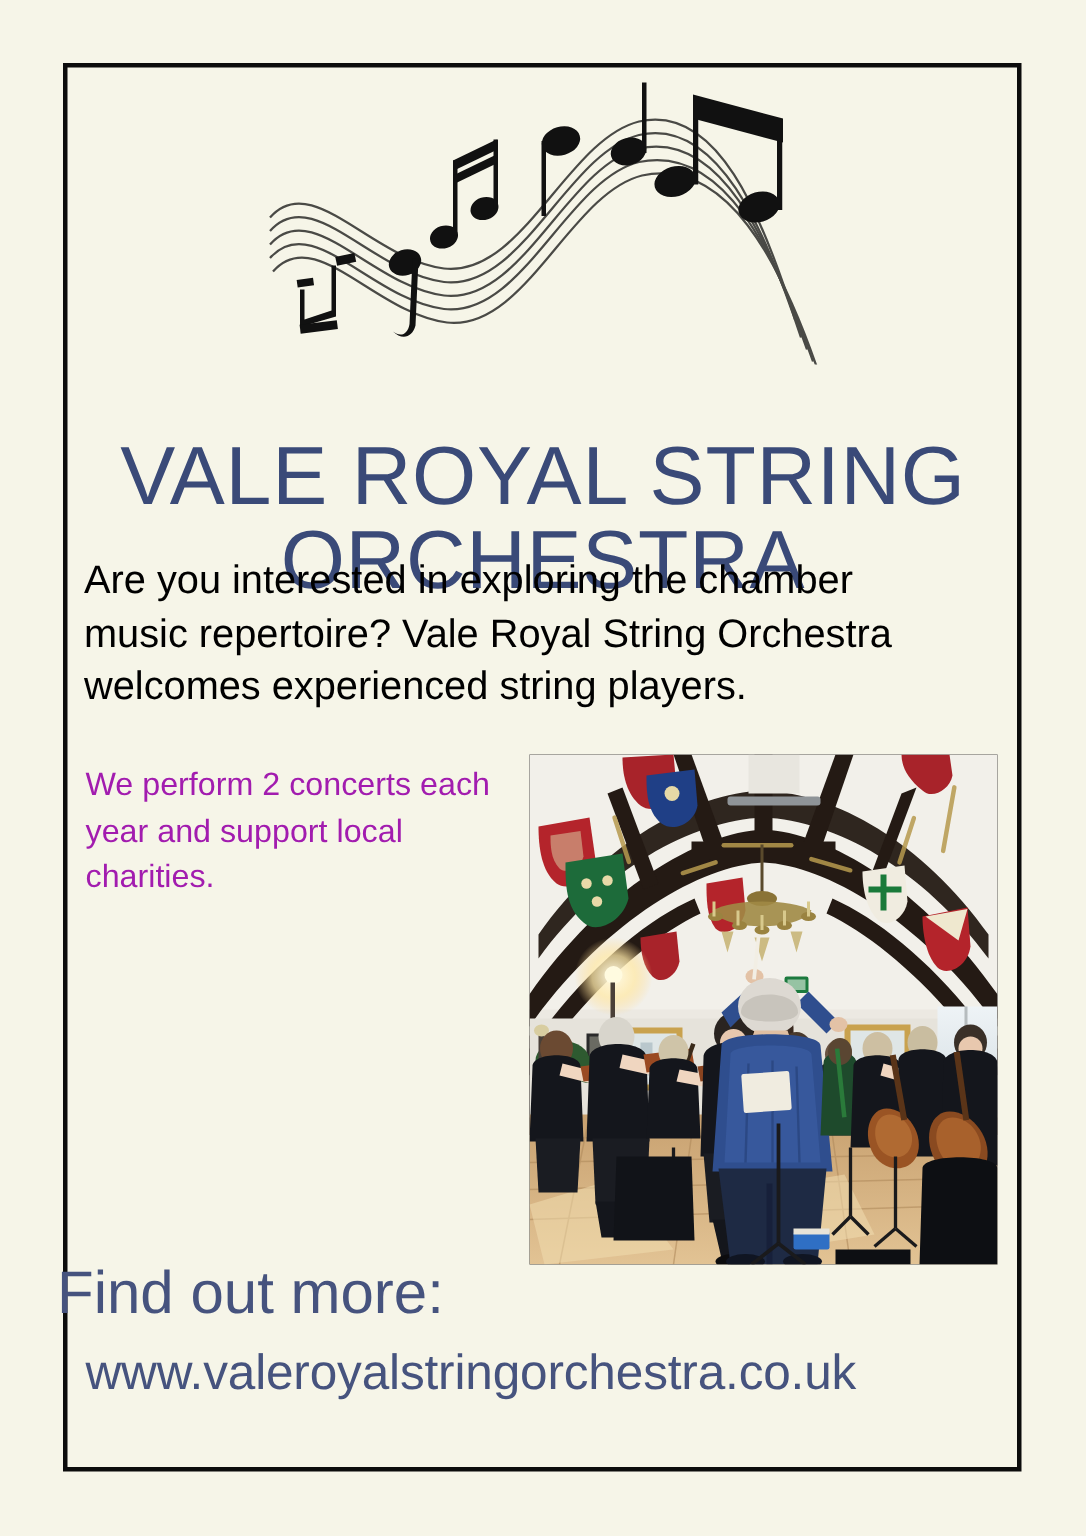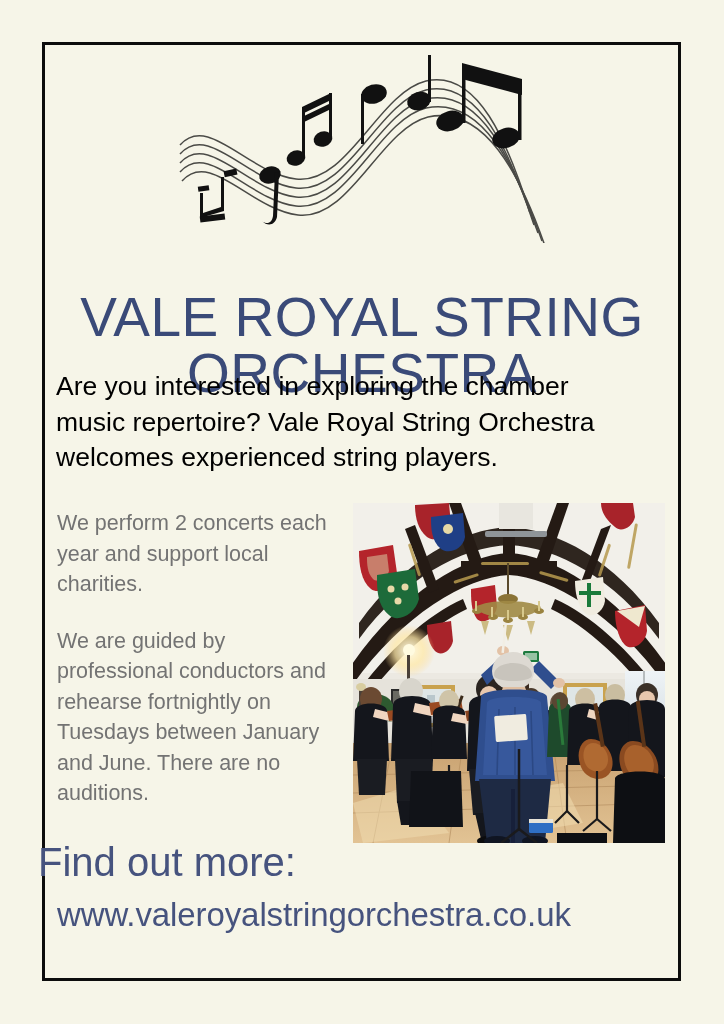--- a/index.html
+++ b/index.html
@@ -72,21 +72,21 @@
     line-height: 1.34;
     font-weight: 400;
   }
 
   
   .body-col {
     position: absolute;
     left: 57px;
     top: 508px;
     width: 282px;
-    color: #737373;
+    color: #a21caf;
     font-size: 21.5px;
     line-height: 1.42;
     font-weight: 400;
   }
   .body-col p { margin: 0 0 26px 0; }
   .body-col p:last-child { margin-bottom: 0; }
 
   
   .photo {
     position: absolute;
@@ -190,21 +190,20 @@
 
   <h1 class="title">
     <span>VALE ROYAL STRING</span>
     <span class="line2">ORCHESTRA</span>
   </h1>
 
   <div class="lead">Are you interested in exploring the chamber music repertoire?  Vale Royal String Orchestra welcomes experienced string players.</div>
 
   <div class="body-col">
     <p>We perform 2 concerts each year and support local charities.</p>
-    <p>We are guided by professional conductors and rehearse fortnightly on Tuesdays between January and June. There are no auditions.</p>
   </div>
 
   <div class="photo">
     <svg viewBox="0 0 312 340" xmlns="http://www.w3.org/2000/svg" preserveAspectRatio="xMidYMid slice">
       <defs>
         <clipPath id="pclip">
             <rect x="0" y="0" width="312" height="340"></rect>
           </clipPath>
         <radialGradient id="lampGlow" cx="0.5" cy="0.5" r="0.5">
           <stop offset="0%" stop-color="#fffbe8"></stop>

